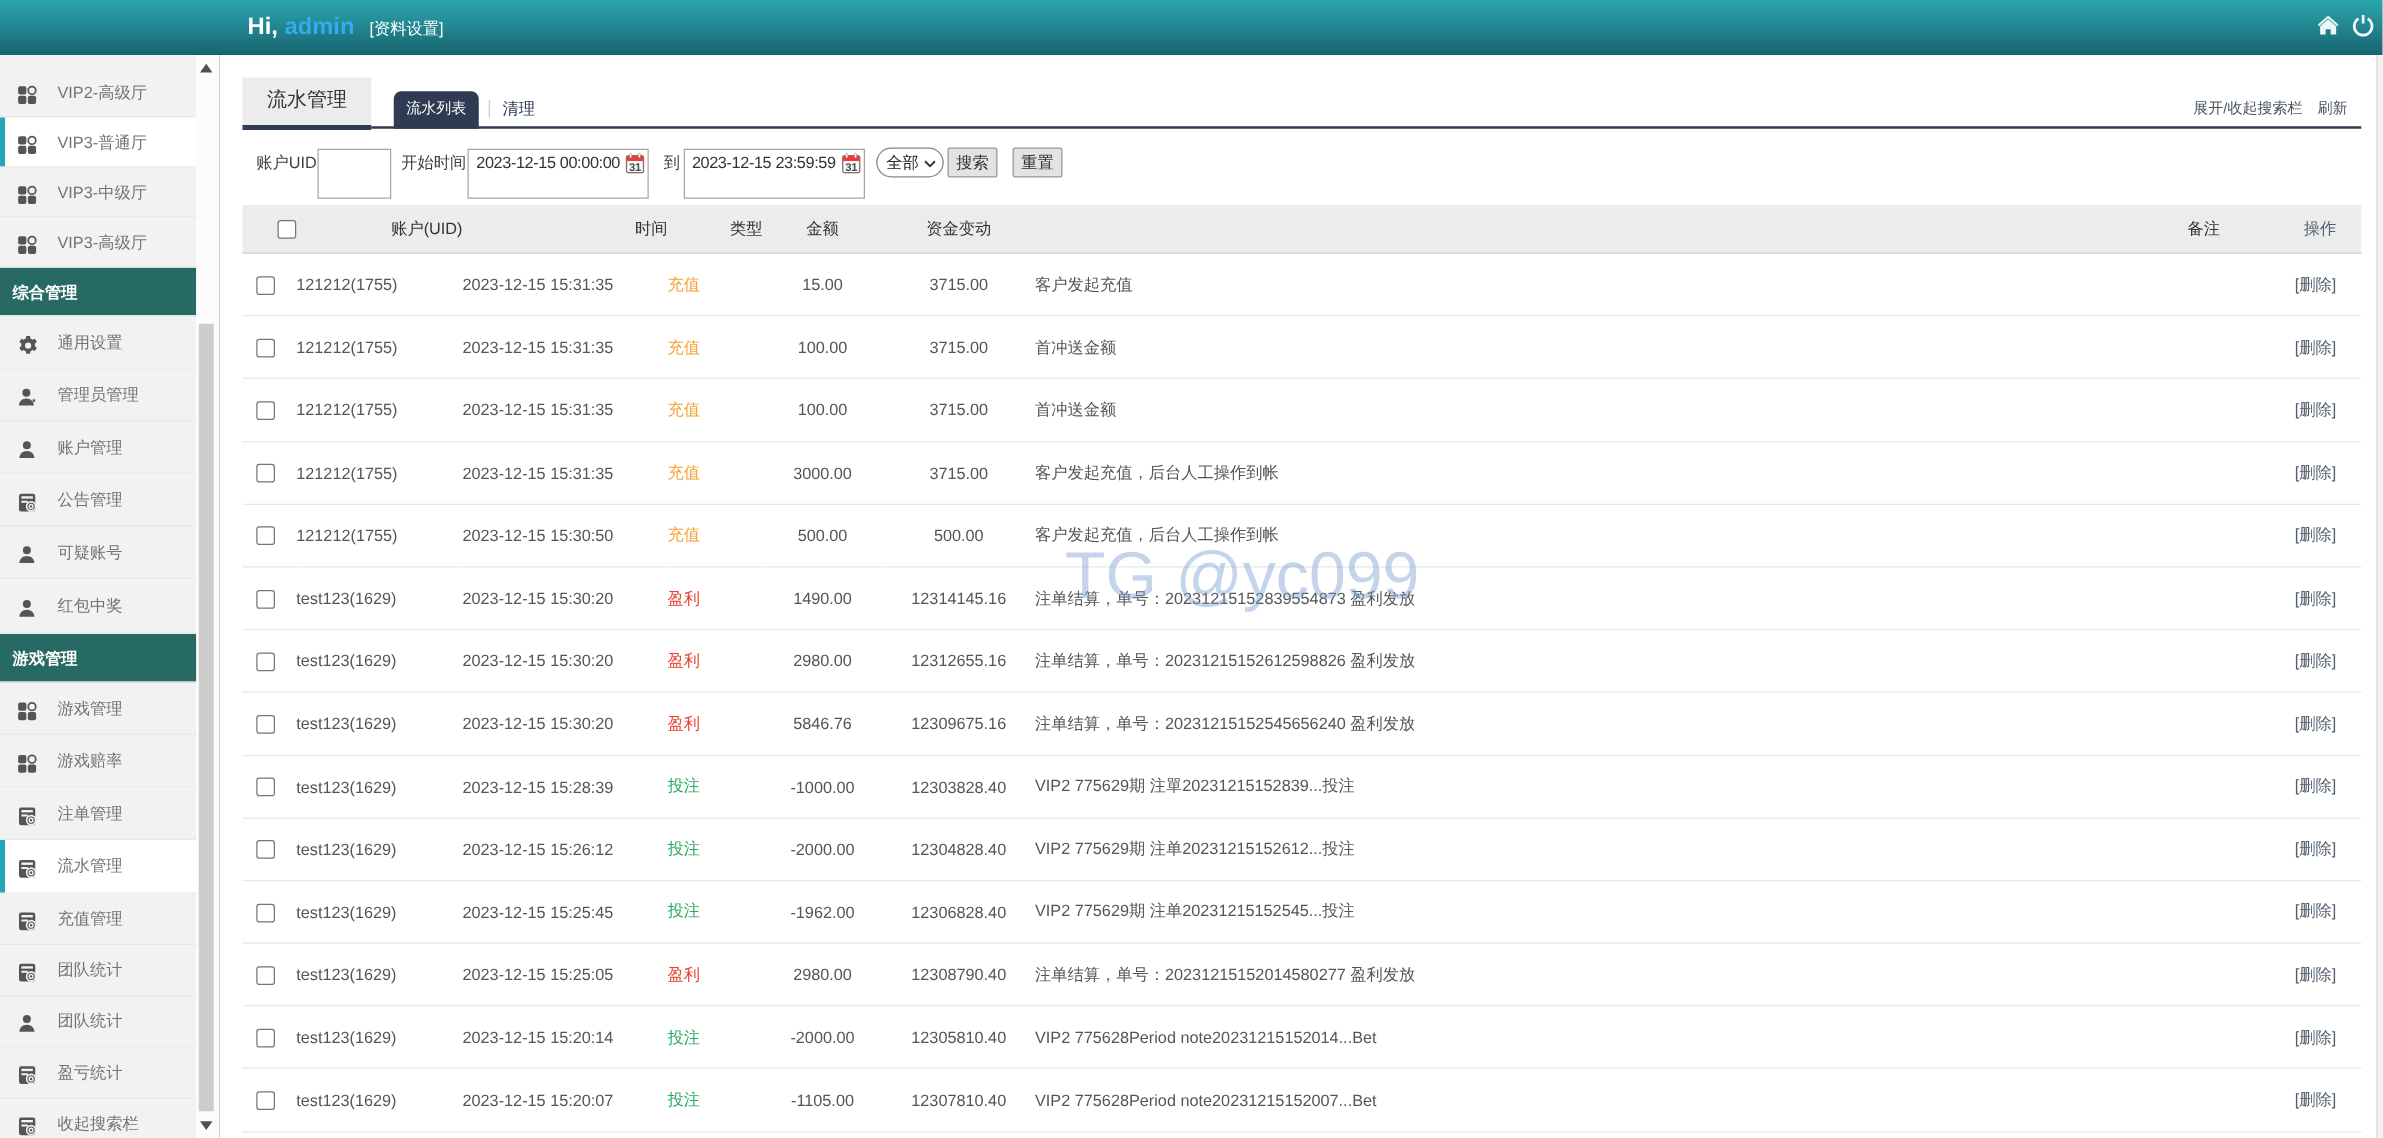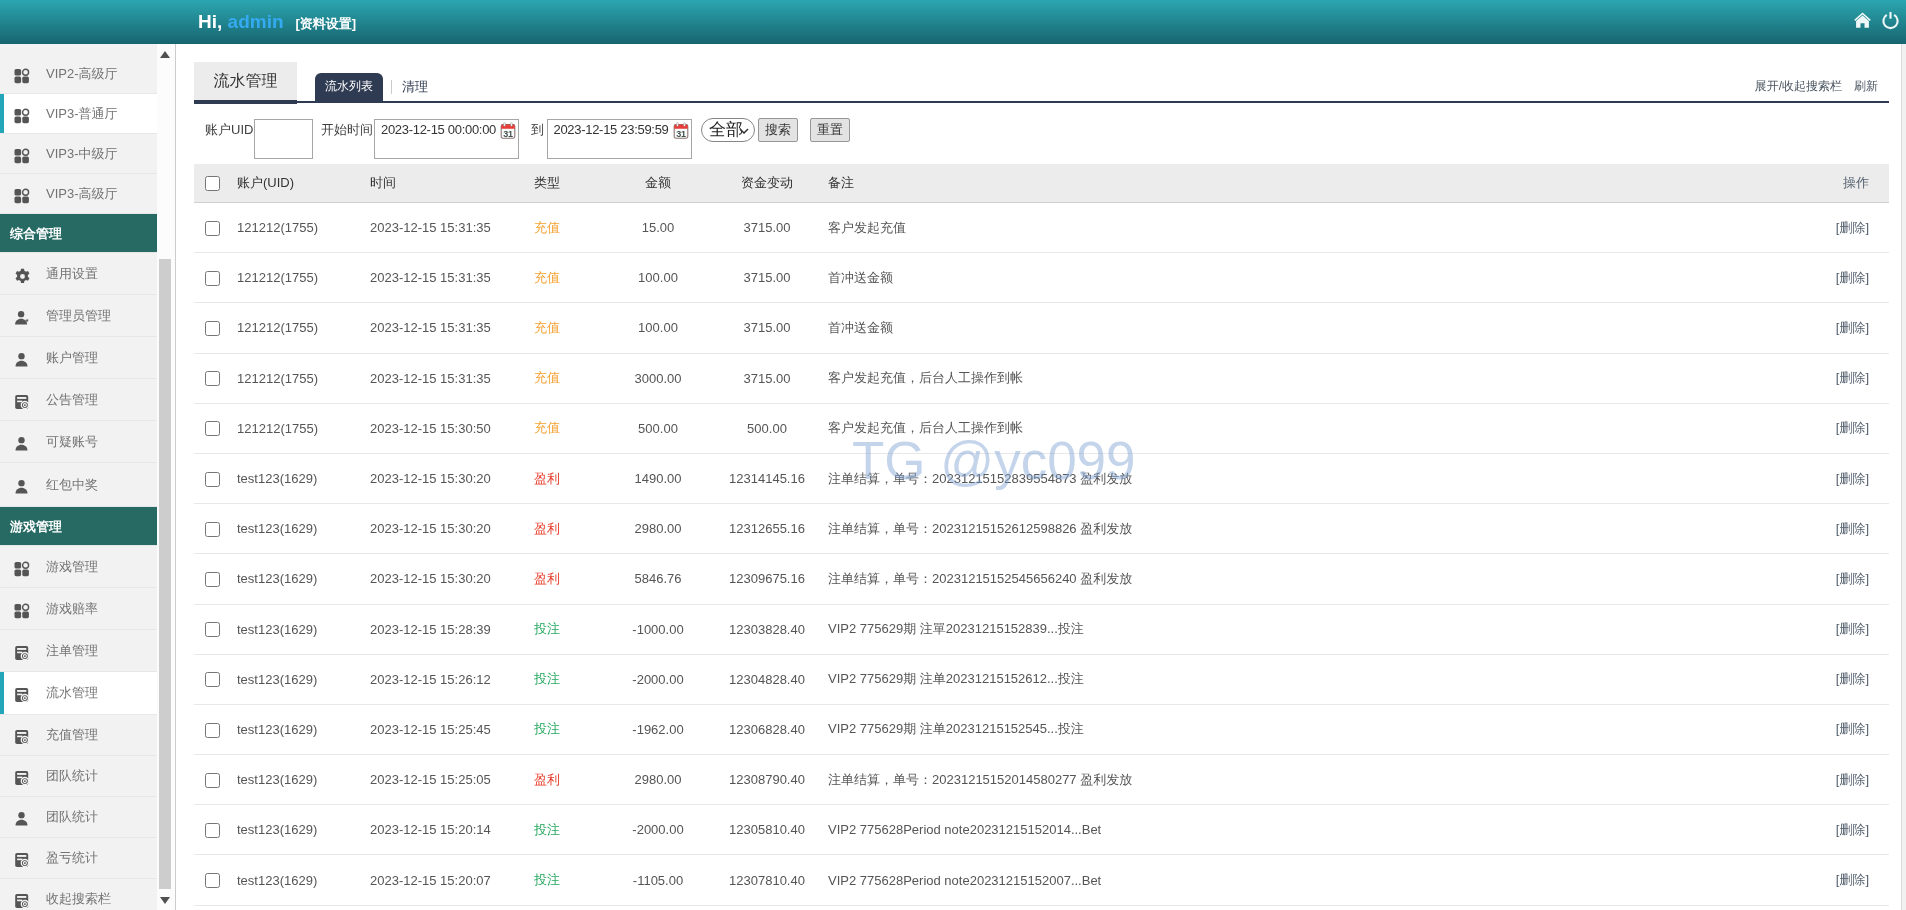--- a/index.html
+++ b/index.html
@@ -1,20 +1,20 @@
 <!DOCTYPE html>
 <html><head><meta charset="utf-8">
 <style>
 *{margin:0;padding:0;box-sizing:border-box}
 html,body{width:1906px;height:910px;overflow:hidden;font-family:"Liberation Sans",sans-serif;background:#fff}
 #hdr{position:absolute;left:0;top:0;width:1906px;height:44px;background:linear-gradient(#2ba6b0,#17646f)}
 #hdr .brand{position:absolute;left:0;top:0;width:176px;text-align:center;line-height:44px;color:#fff;font-size:19px;font-weight:bold}
 #hdr .hi{position:absolute;left:198px;top:0;line-height:44px;color:#fff;font-size:19px;font-weight:bold}
 #hdr .hi b{color:#35aaf0}
-#hdr .cfg{font-size:13px;font-weight:bold;margin-left:12px}
+#hdr .cfg{font-size:13px;font-weight:normal;margin-left:12px}
 #hdr svg{position:absolute;top:11px}
 #side{position:absolute;left:0;top:44px;width:176px;height:866px;background:#fff;border-right:1px solid #ccc}
 #menu{position:absolute;left:0;top:0;width:157px;background:#f2f2f2}
 .sliver{height:10px}
 .mi{position:relative;border-bottom:1px solid #e7e7e7;background:#f2f2f2}
 .mi.sel{background:#fff}
 .mi.sel::before{content:"";position:absolute;left:0;top:0;bottom:0;width:4px;background:#23a6b8}
 .mic{position:absolute;left:14px;top:50%;margin-top:-6px}
 .mt{position:absolute;left:46px;top:50%;margin-top:-8px;font-size:13px;line-height:16px;color:#737373}
 .sec{background:#266a63;color:#fff;font-size:13px;font-weight:bold;line-height:39px;padding-left:10px;border-bottom:1px solid #e7e7e7}
@@ -29,25 +29,25 @@
 .tabgray{position:absolute;left:18px;top:18px;width:103px;height:38px;background:#ececec;font-size:16px;color:#333;text-align:center;line-height:38px}
 .tbar1{position:absolute;left:18px;top:55.5px;width:103px;height:4.2px;background:#2f3b52}
 .tbar2{position:absolute;left:121px;top:57px;width:1592px;height:2px;background:#2f3b52}
 .tabact{position:absolute;left:139px;top:29px;width:68px;height:30px;background:#2f3b52;border-radius:6px 6px 0 0;color:#fff;font-size:12px;text-align:center;line-height:26px}
 .tsep{position:absolute;left:215px;top:36px;width:1px;height:14px;background:#ccc}
 .tclean{position:absolute;left:226px;top:29px;font-size:13px;color:#2f3b52;line-height:27px}
 .lbl{position:absolute;top:75px;font-size:13px;color:#404040;line-height:22px}
 .inp{position:absolute;top:75px;height:40px;border:1px solid #a6a6a6;background:#fff;font-size:13px;color:#333;line-height:20px}
 .dinp{padding-left:6px;letter-spacing:-0.3px}
 .dinp svg{position:absolute;right:2px;top:1.5px}
-.sel2{position:absolute;left:525px;top:73.5px;width:54px;height:24px;border:1px solid #858585;border-radius:12px;background:#fff;font-size:17px;color:#222;line-height:22px;padding-left:7px}
+.sel2{position:absolute;left:525px;top:73.5px;width:54px;height:24px;border:1px solid #858585;border-radius:12px;background:#fff;font-size:13px;color:#222;line-height:22px;padding-left:7px}
 .sel2 svg{position:absolute;right:5px;top:9px}
 .btn{position:absolute;top:74px;width:40px;height:23.5px;background:#e3e3e3;border:1px solid #979797;border-radius:2px;font-size:13px;color:#333;text-align:center;line-height:21px}
 table{position:absolute;left:18px;top:120px;width:1695px;border-collapse:collapse;table-layout:fixed}
-th{background:#ececec;height:38.5px;font-size:13px;font-weight:normal;color:#333;text-align:left;border-bottom:1px solid #d0d0d0}
+th{background:#ececec;height:38.5px;font-size:13px;font-weight:normal;color:#333;text-align:right;border-bottom:1px solid #d0d0d0}
 td{height:50.2px;font-size:13px;color:#555;border-bottom:1px solid #e8e8e8;text-align:left;white-space:nowrap;overflow:hidden}
 .ctr{text-align:center}
 .op{text-align:right;padding-right:20px;color:#535f6d}
 th.op{padding-right:20px}
 .box{display:inline-block;width:15px;height:15px;border:1px solid #767676;border-radius:2.5px;background:#fff;vertical-align:middle}
 .cb{padding-left:11px}
 .wm{position:absolute;left:676px;top:386px;font-size:53px;color:rgba(125,160,210,0.45);letter-spacing:0}
 #pgsb{position:absolute;right:0;top:44px;width:5px;height:866px;background:#f1f1f1;border-left:1px solid #dcdcdc}
 </style></head>
 <body>

